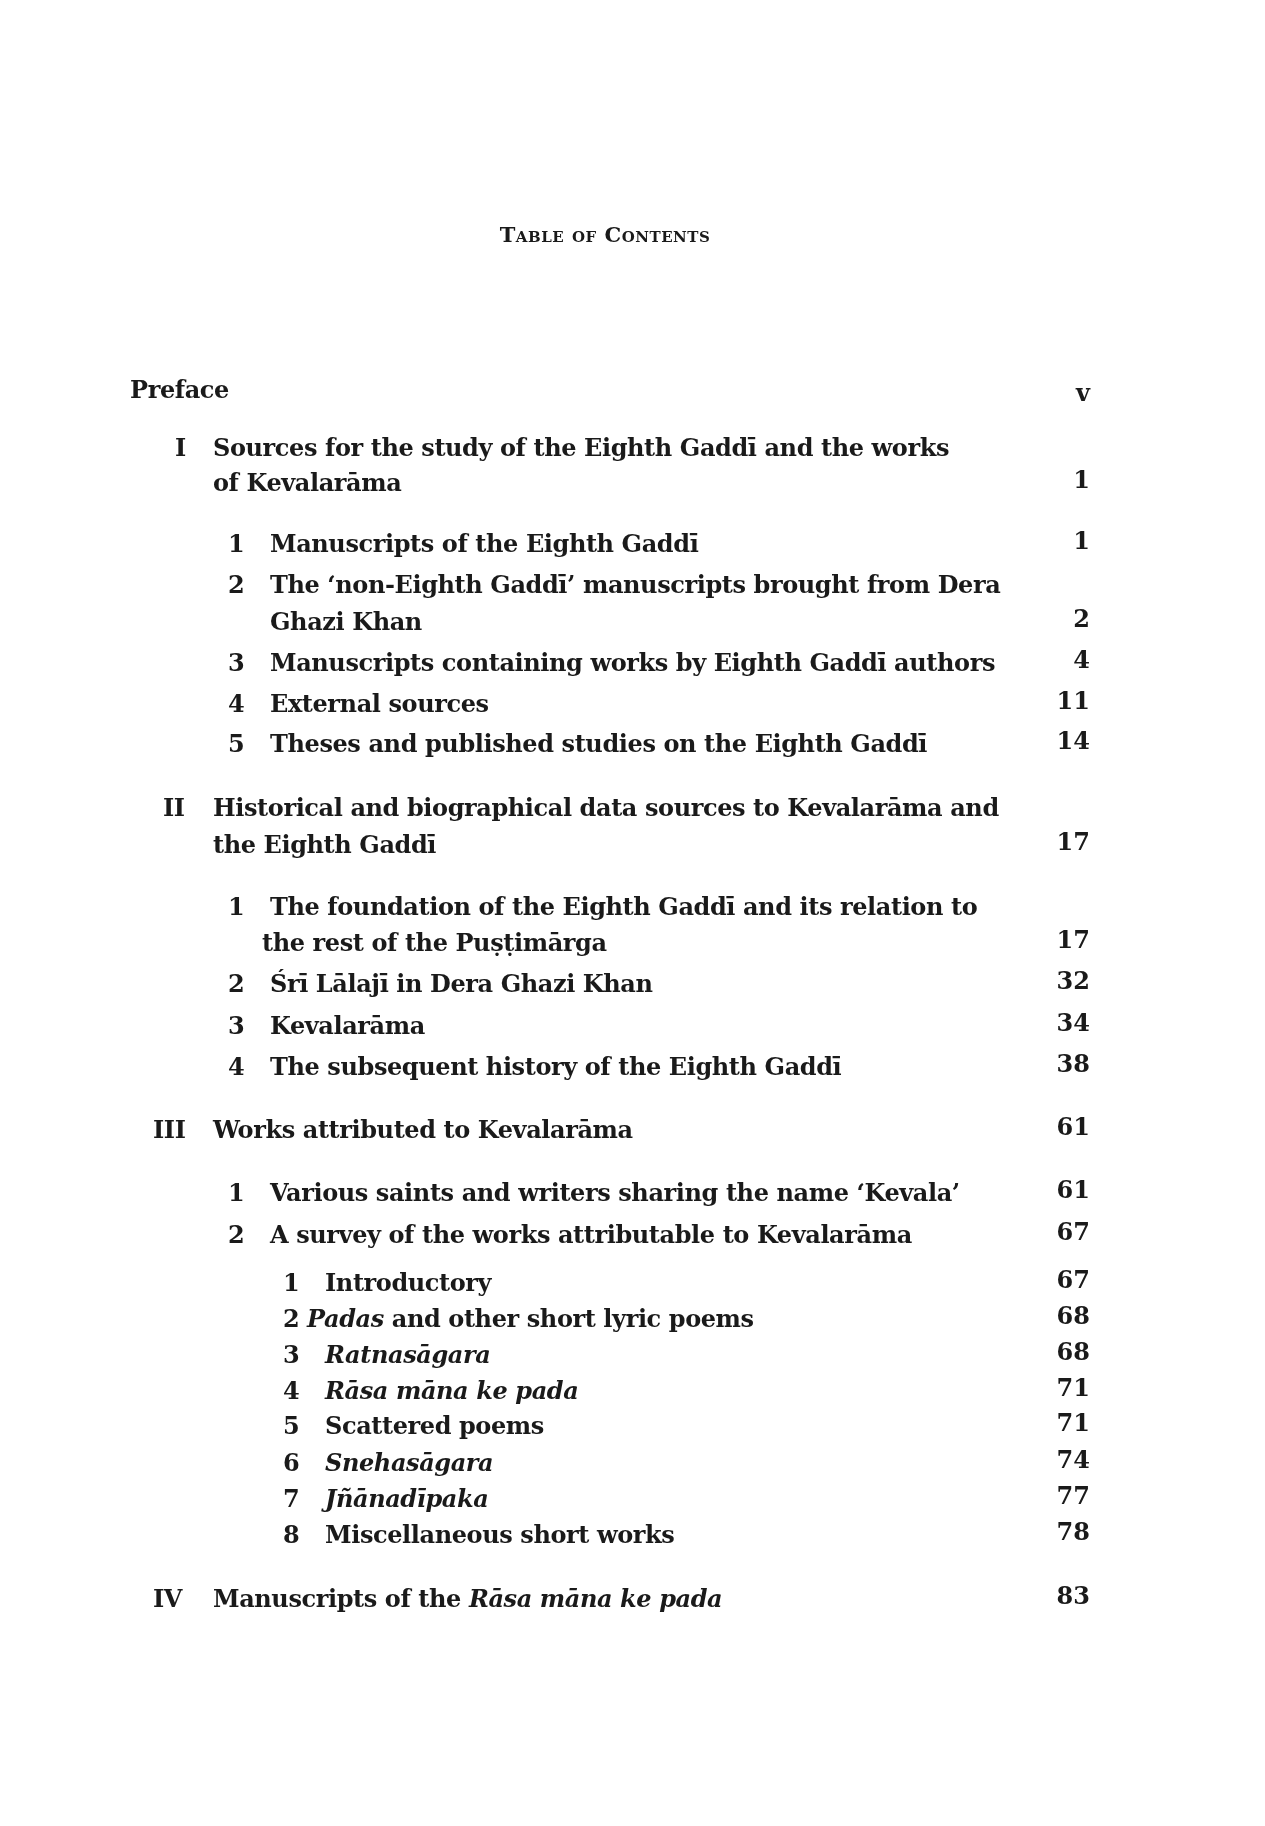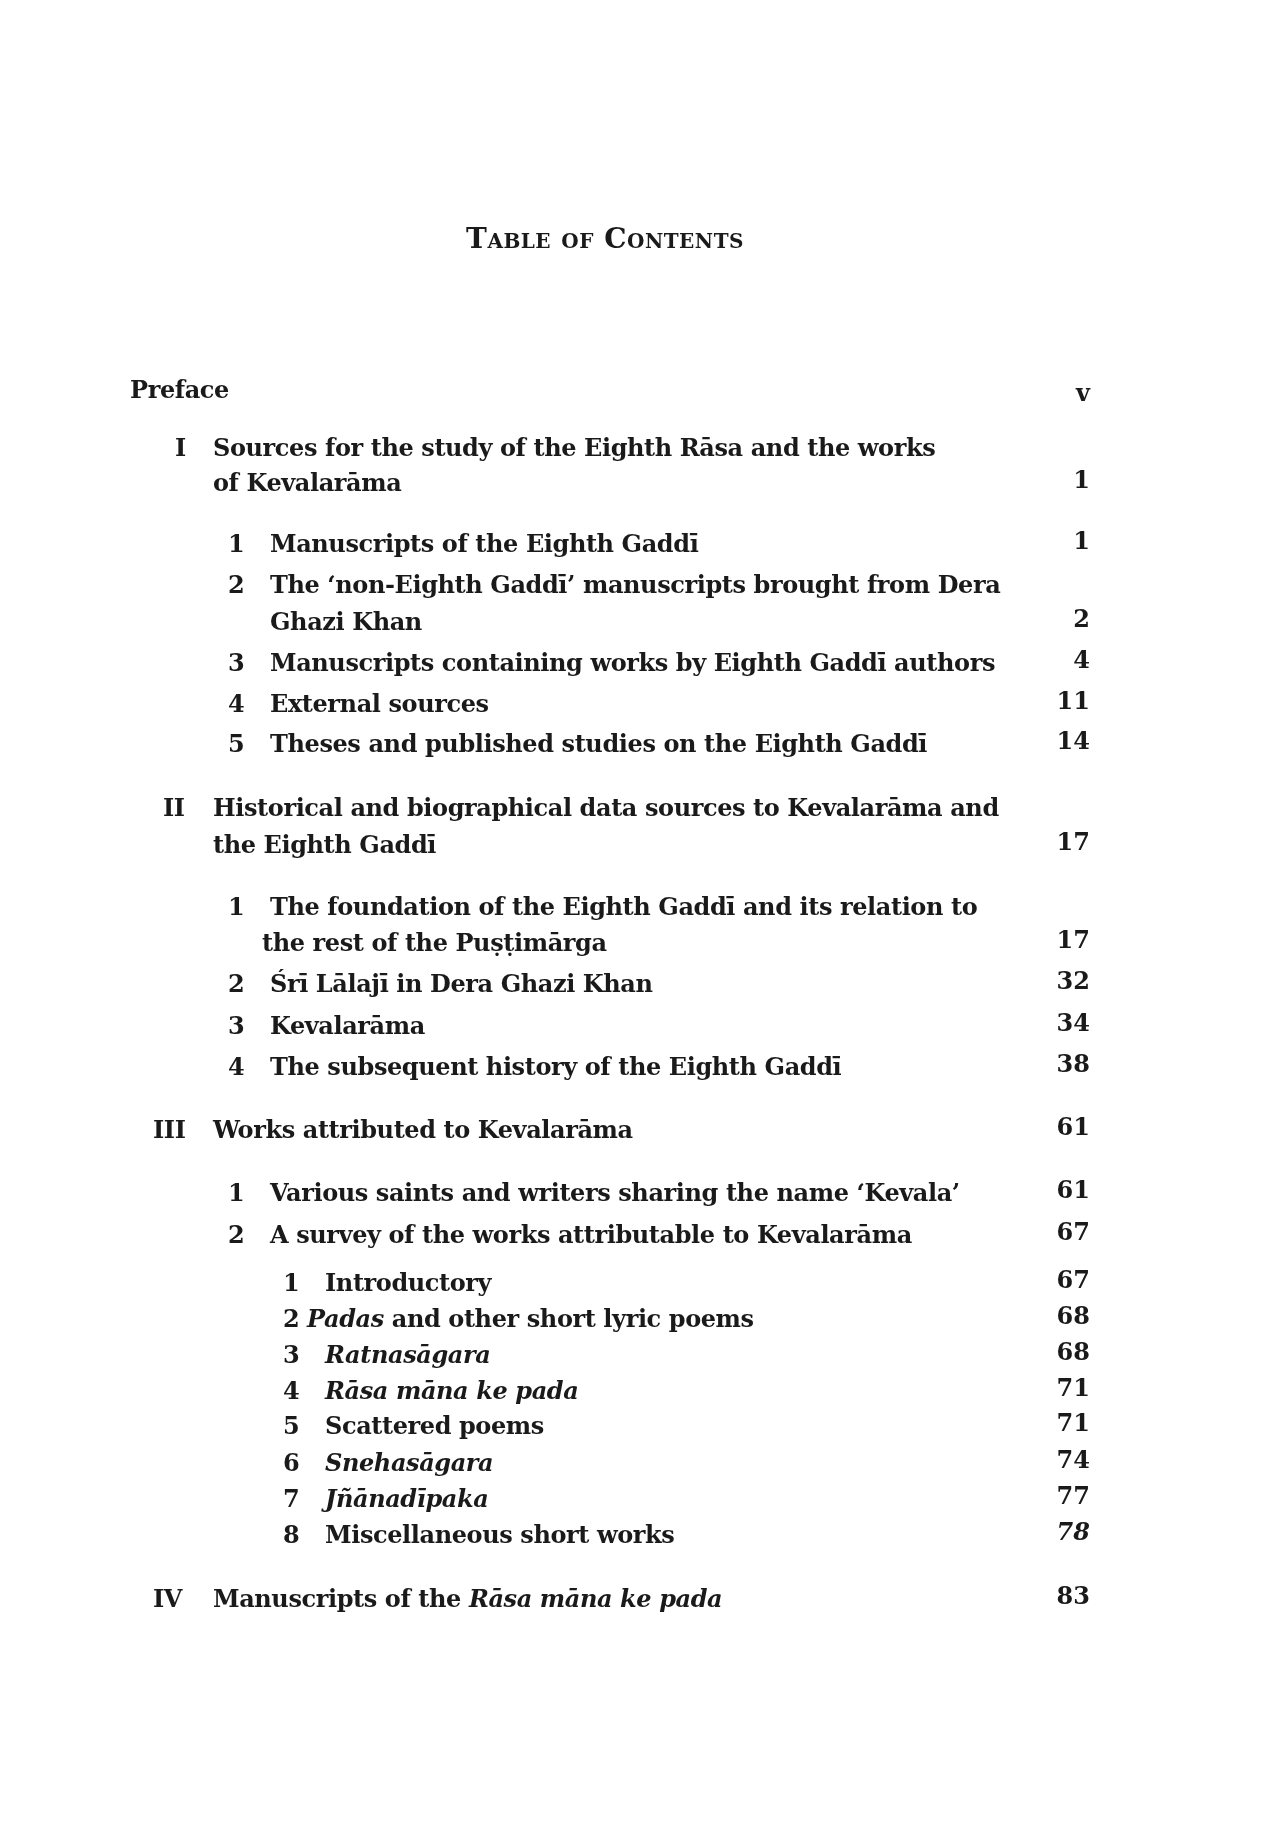--- a/index.html
+++ b/index.html
@@ -2,41 +2,41 @@
 <html><head>
 <meta charset="utf-8">
 <style>
   html, body { margin: 0; padding: 0; }
   body {
     width: 1265px; height: 1826px; background: #ffffff; position: relative; overflow: hidden;
     font-family: "DejaVu Serif", "Liberation Serif", serif; color: #1a1a1a;
   }
   .title {
     position: absolute; top: 222px; left: 0; width: 1210px; text-align: center;
-    font-size: 28px; font-variant: small-caps; font-weight: bold; letter-spacing: 0.5px;
+    font-size: 21px; font-variant: small-caps; font-weight: bold; letter-spacing: 0.5px;
   }
   .row { position: absolute; font-size: 24px; line-height: 36px; font-weight: bold; letter-spacing: -0.4px; }
   .num { position: absolute; }
   .txt { position: absolute; white-space: nowrap; }
   .pg { position: absolute; left: 1000px; width: 90px; text-align: right; font-size: 24px; font-weight: bold; }
   em { font-style: italic; }
 </style>
 </head>
 <body>
 
 <div class="title">Table of Contents</div>
 
 <div class="row" style="top:372px;left:130px;">
   <span class="txt" style="left:0">Preface</span>
 </div>
 <div class="pg" style="top:378px;">v</div>
 
 <div class="row" style="top:430px;left:0;">
   <span class="num" style="left:175px">I</span>
-  <span class="txt" style="left:213px">Sources for the study of the Eighth Rāsa and the works</span>
+  <span class="txt" style="left:213px">Sources for the study of the Eighth Gaddī and the works</span>
   <span class="txt" style="left:213px;top:35px">of Kevalarāma</span>
 </div>
 <div class="pg" style="top:465px;">1</div>
 
 <div class="row" style="top:526px;left:0;">
   <span class="num" style="left:228px">1</span>
   <span class="txt" style="left:270px">Manuscripts of the Eighth Gaddī</span>
 </div>
 <div class="pg" style="top:526px;">1</div>
 
@@ -154,19 +154,19 @@
 <div class="row" style="top:1481px;left:0;">
   <span class="num" style="left:283px">7</span>
   <span class="txt" style="left:325px"><em>Jñānadīpaka</em><span></span></span>
 </div>
 <div class="pg" style="top:1481px;">77</div>
 
 <div class="row" style="top:1517px;left:0;">
   <span class="num" style="left:283px">8</span>
   <span class="txt" style="left:325px"><em></em><span>Miscellaneous short works</span></span>
 </div>
-<div class="pg" style="top:1517px;font-style:italic;">78</div>
+<div class="pg" style="top:1517px;">78</div>
 
 <div class="row" style="top:1581px;left:0;">
   <span class="num" style="left:153px">IV</span>
   <span class="txt" style="left:213px"><span>Manuscripts of the </span><em>Rāsa māna ke pada</em></span>
 </div>
 <div class="pg" style="top:1581px;">83</div>
 
 </body></html>

